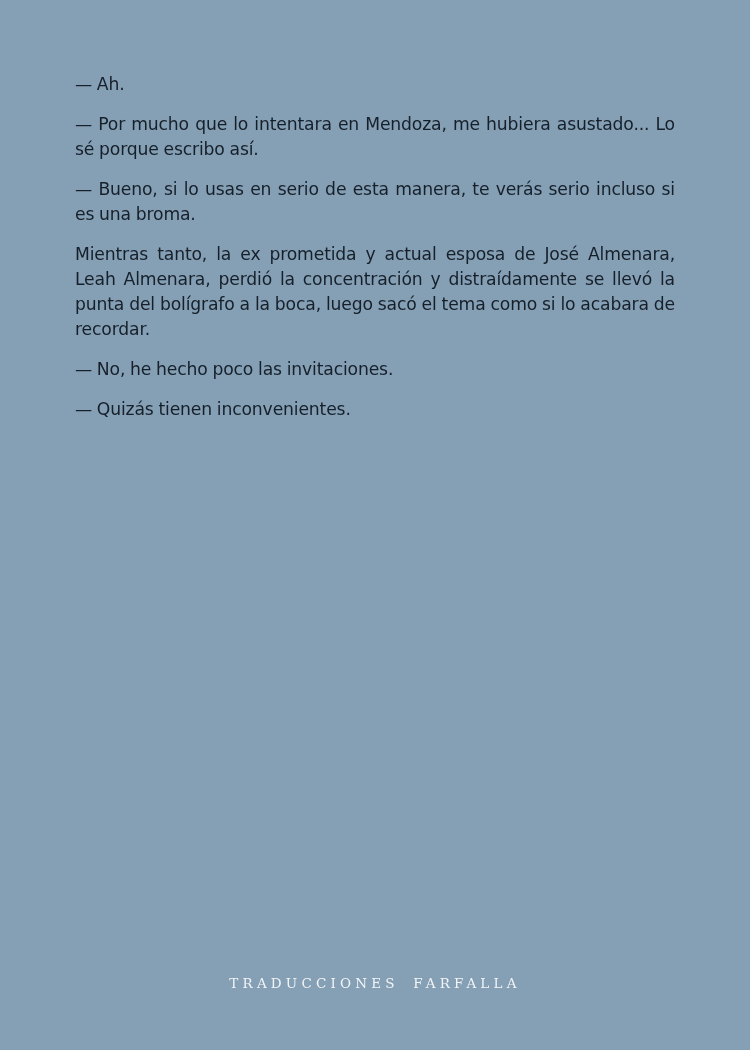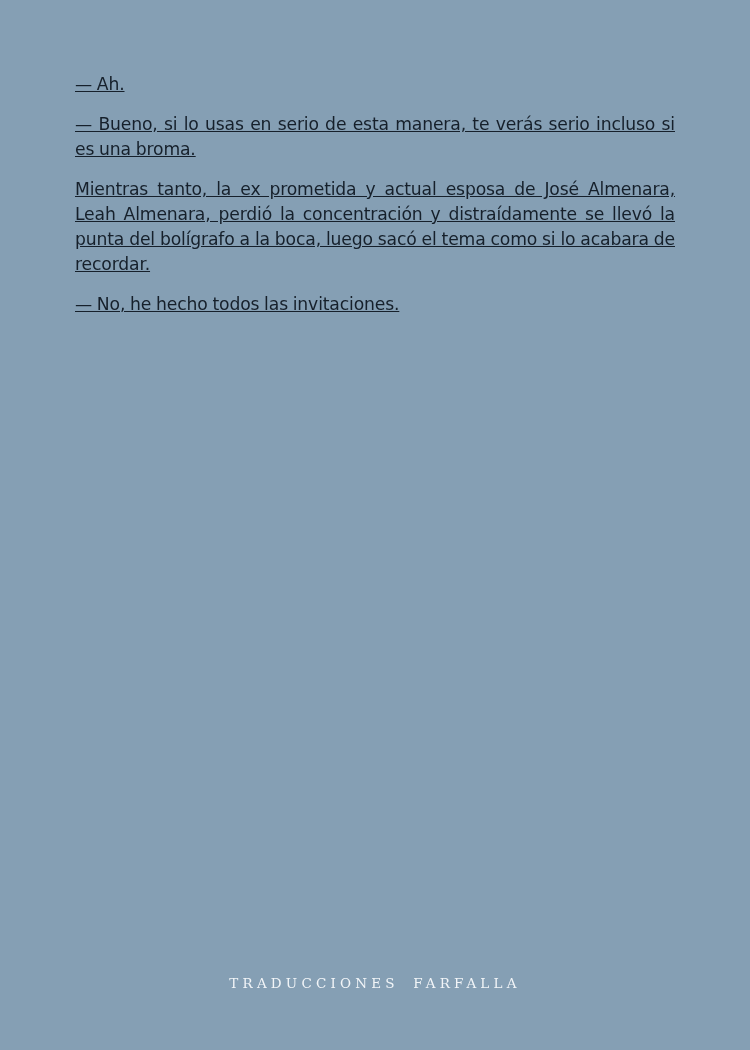--- a/index.html
+++ b/index.html
@@ -21,38 +21,39 @@
   }
   .para {
     font-family: "DejaVu Sans", sans-serif;
     font-size: 17.2px;
     line-height: 25px;
     color: #16202b;
     text-align: justify;
     margin: 0 0 15px 0;
     letter-spacing: -0.15px;
     word-spacing: -0.5px;
-    text-decoration: underline;
   }
   .footer {
     position: absolute;
     left: 0;
     top: 975px;
     width: 750px;
     text-align: center;
     font-family: "DejaVu Serif", serif;
     font-size: 13.5px;
     letter-spacing: 4.2px;
     color: #f2f5f8;
     word-spacing: 6px;
   }
 </style>
 </head>
 <body>
 
 <div class="page">
   <p class="para">— Ah.</p>
+  <p class="para">— Por mucho que lo intentara en Mendoza, me hubiera asustado... Lo sé porque escribo así.</p>
   <p class="para">— Bueno, si lo usas en serio de esta manera, te verás serio incluso si es una broma.</p>
   <p class="para">Mientras tanto, la ex prometida y actual esposa de José Almenara, Leah Almenara, perdió la concentración y distraídamente se llevó la punta del bolígrafo a la boca, luego sacó el tema como si lo acabara de recordar.</p>
-  <p class="para">— No, he hecho todos las invitaciones.</p>
+  <p class="para">— No, he hecho poco las invitaciones.</p>
+  <p class="para">— Quizás tienen inconvenientes.</p>
 </div>
 
 <div class="footer">TRADUCCIONES FARFALLA</div>
 
 </body></html>

